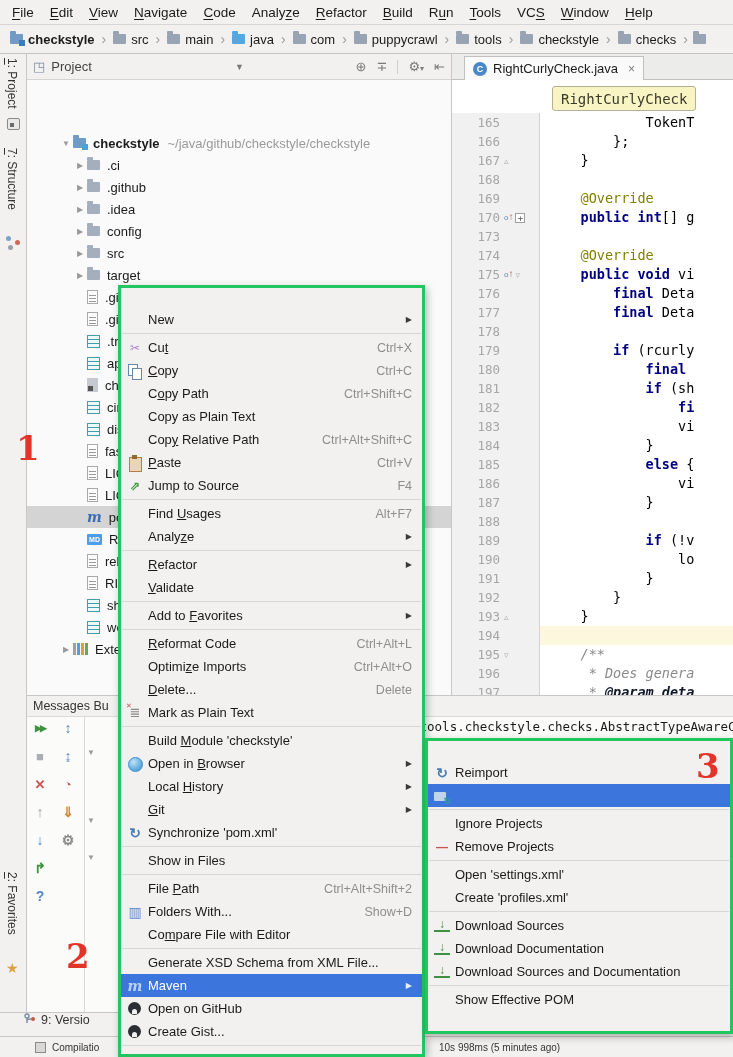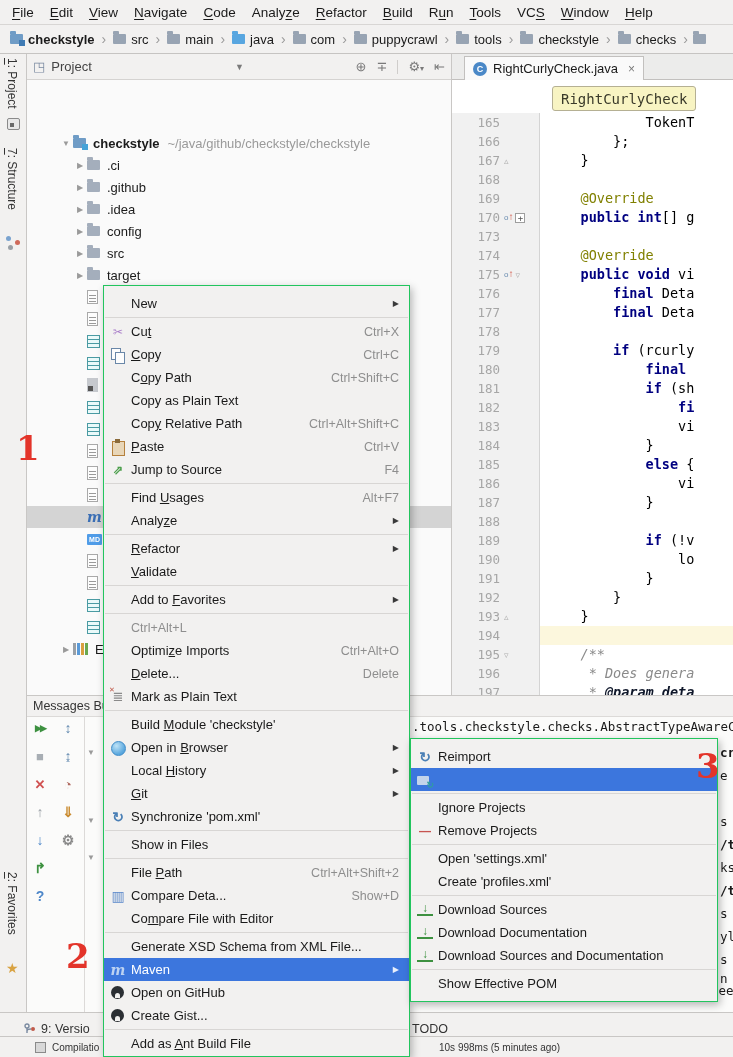--- a/index.html
+++ b/index.html
@@ -114,29 +114,29 @@
             font-size:13px; font-weight:bold; }
   .ms-tri { position:absolute; color:#9a9a9a; font-size:8px; }
 
   .console-line { position:absolute; font:12.5px "DejaVu Sans Mono",monospace; color:#1a1a1a; white-space:nowrap; z-index:5; }
   .console-frag { position:absolute; left:720px; font:12.5px "DejaVu Sans Mono",monospace; color:#1a1a1a; white-space:nowrap; z-index:5; }
   .console-frag.b { font-weight:bold; }
 
   
   .bottom-stripe { position:absolute; left:0; top:1012px; right:0; height:24px;
                    background:#f2f1f0; border-top:1px solid #c9c7c5; }
-  .bs-item { position:absolute; top:0; height:100%; display:flex; align-items:flex-end; gap:5px; font-size:12.5px; color:#333; }
+  .bs-item { position:absolute; top:0; height:100%; display:flex; align-items:flex-start; gap:5px; font-size:12.5px; color:#333; }
   .statusbar { position:absolute; left:0; top:1036px; right:0; height:21px;
                background:#f2f1f0; border-top:1px solid #c9c7c5; }
   .sb-item { position:absolute; top:0; height:100%; display:flex; align-items:center; gap:6px; font-size:10px; color:#333;padding-left:27px; }
   .sb-square { width:11px; height:11px; border:1px solid #8a8a8a; background:#d8d8d8; }
 
   
-  .menu { position:absolute; background:#f2f1f0; border:1px solid #22c55e;
-          box-shadow:2px 3px 8px rgba(0,0,0,.28); padding:6px 0; z-index:50; }
+  .menu { position:absolute; background:#f2f1f0; border:3px solid #22c55e;
+          box-shadow:2px 3px 8px rgba(0,0,0,.28); padding:20px 0; z-index:50;margin-left:15px; }
   .mrow { display:flex; align-items:center; height:23px; padding:0 10px 0 6px; white-space:nowrap; }
   .mrow.sel { background:#3c76dd; color:#fff; }
   .mrow.sel .msc, .mrow.sel .marrow { color:#e8eefb; }
   .mi { width:16px; height:16px; margin-right:5px; flex:none; display:inline-flex; align-items:center; justify-content:center; font-size:12px; position:relative; }
   .mlabel { flex:1; font-size:13px; padding-right:18px; }
   .msc { color:#8e8e8e; font-size:12.5px; }
   .marrow { width:8px; text-align:right; font-size:8px; color:#3a3a3a; margin-left:4px; }
   .msep { height:1px; background:#d8d6d4; margin:2px 1px; }
   #ctx-menu { left:103px; top:285px; width:307px; height:772px; overflow:hidden; }
   #sub-menu { left:410px; top:738px; width:308px; }
@@ -750,20 +750,21 @@
       </div>
       <div class="msep"></div>
       <div class="mrow">
         <span class="mi"></span>
         <span class="mlabel">Add to <u>F</u>avorites</span>
         <span class="marrow">▶</span>
       </div>
       <div class="msep"></div>
       <div class="mrow">
         <span class="mi"></span>
+        <span class="mlabel"><u>R</u>eformat Code</span>
         <span class="msc">Ctrl+Alt+L</span>
       </div>
       <div class="mrow">
         <span class="mi"></span>
         <span class="mlabel">Optimi<u>z</u>e Imports</span>
         <span class="msc">Ctrl+Alt+O</span>
       </div>
       <div class="mrow">
         <span class="mi"></span>
         <span class="mlabel"><u>D</u>elete...</span>
@@ -803,21 +804,21 @@
         <span class="mlabel">Show in Files</span>
       </div>
       <div class="msep"></div>
       <div class="mrow">
         <span class="mi"></span>
         <span class="mlabel">File <u>P</u>ath</span>
         <span class="msc">Ctrl+Alt+Shift+2</span>
       </div>
       <div class="mrow">
         <span class="mi ic-compare">▥</span>
-        <span class="mlabel">Compare Deta...</span>
+        <span class="mlabel">Folders With...</span>
         <span class="msc">Show+D</span>
       </div>
       <div class="mrow">
         <span class="mi"></span>
         <span class="mlabel">Co<u>m</u>pare File with Editor</span>
       </div>
       <div class="msep"></div>
       <div class="mrow">
         <span class="mi"></span>
         <span class="mlabel">Generate XSD Schema from XML File...</span>

